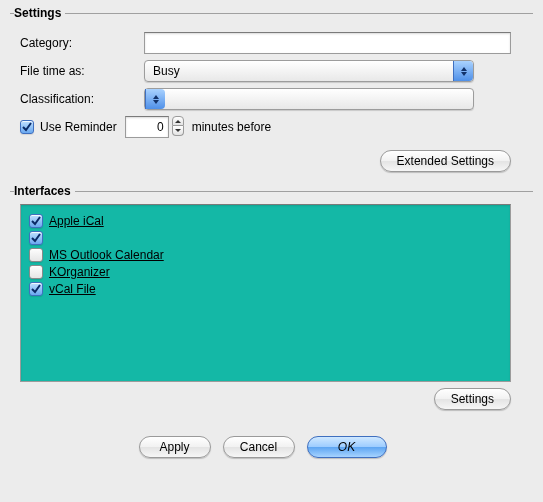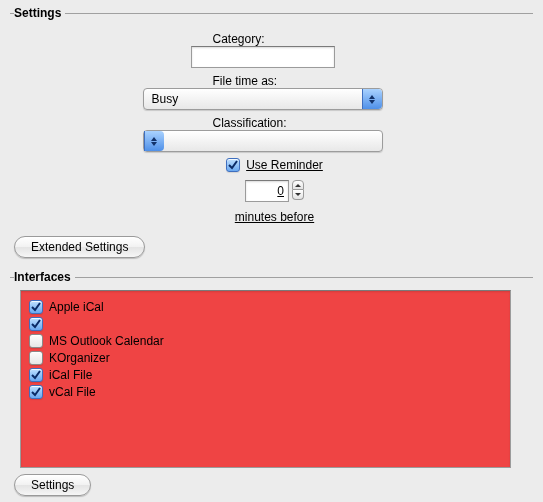--- a/index.html
+++ b/index.html
@@ -22,21 +22,20 @@
   legend {
     padding: 0 4px 0 0;
     font-weight: bold;
     font-size: 12px;
     color: #000;
   }
   .row {
     display: flex;
     align-items: center;
     margin: 6px 0;
-    flex-direction: column;
   }
   .label-col {
     width: 130px;
     text-align: left;
     padding-left: 6px;
   }
   .field-col {
     flex: 1;
     padding-right: 18px;
   }
@@ -46,21 +45,21 @@
     border: 1px solid #9b9b9b;
     border-top-color: #7a7a7a;
     background: #fff;
     box-shadow: inset 0 1px 2px rgba(0,0,0,0.15);
     padding: 2px 4px;
     font-family: inherit;
     font-size: 12px;
   }
   .aqua-select {
     position: relative;
-    width: 240px;
+    width: 330px;
     height: 22px;
     display: flex;
     align-items: center;
     background: linear-gradient(#ffffff, #e8e8e8);
     border: 1px solid #9c9c9c;
     border-radius: 4px;
     box-shadow: 0 1px 0 rgba(255,255,255,0.6) inset, 0 1px 1px rgba(0,0,0,0.15);
     cursor: default;
   }
   .aqua-select .sel-text {
@@ -165,32 +164,33 @@
     font-size: 12px;
     cursor: default;
   }
   .btn.default {
     background: linear-gradient(#cfe8ff 0%, #9ecdff 48%, #5fa6f2 52%, #a6d3ff 100%);
     border-color: #3f6fbf;
     font-style: italic;
   }
   .right-row {
     display: flex;
-    justify-content: flex-start;
+    justify-content: flex-end;
     padding: 6px 18px 0 0;
   }
   .interfaces-box {
-    background: #ef4444;
+    background: #14b8a6;
     border: 1px solid #9b9b9b;
     border-top-color: #7a7a7a;
     box-shadow: inset 0 1px 2px rgba(0,0,0,0.12);
     margin: 0 18px 0 6px;
     padding: 6px 8px;
     height: 178px;
     overflow: auto;
+    text-decoration: underline;
   }
   .interfaces-box .check {
     display: flex;
     margin: 3px 0;
   }
   .bottom-bar {
     display: flex;
     justify-content: center;
     gap: 12px;
     padding: 14px 18px 0 0;
@@ -227,21 +227,21 @@
     <div class="field-col">
       <div class="aqua-select">
         <span class="sel-cap">
           <span class="tri-up"></span>
             <span class="tri-down"></span>
         </span>
       </div>
     </div>
   </div>
 
-  <div class="row" style="padding-left:6px; gap:8px;text-decoration:underline;">
+  <div class="row" style="padding-left:6px; gap:8px;">
     <span class="check checked">
       <span class="box">
           <svg viewBox="0 0 10 10">
             <path d="M1 5 L4 8 L9 1" stroke="#0a2a66" stroke-width="2" fill="none"></path>
           </svg>
         </span>
       <span>Use Reminder</span>
     </span>
     <span class="spinner">
       <input type="text" value="0" style="">
@@ -289,33 +289,26 @@
       <span class="check">
         <span class="box"></span>
         <span>KOrganizer</span>
       </span>
       <span class="check checked">
         <span class="box">
           <svg viewBox="0 0 10 10">
             <path d="M1 5 L4 8 L9 1" stroke="#0a2a66" stroke-width="2" fill="none"></path>
           </svg>
         </span>
-        <span>iCal File</span>
-      </span>
-      <span class="check checked">
-        <span class="box">
-          <svg viewBox="0 0 10 10">
-            <path d="M1 5 L4 8 L9 1" stroke="#0a2a66" stroke-width="2" fill="none"></path>
-          </svg>
-        </span>
         <span>vCal File</span>
       </span>
     </div>
 
   <div class="right-row">
     <span class="btn">Settings</span>
   </div>
 </fieldset>
 
 <div class="bottom-bar">
   <span class="btn">Apply</span>
+  <span class="btn">Cancel</span>
   <span class="btn default" style="min-width:80px;">OK</span>
 </div>
 
 </body></html>

